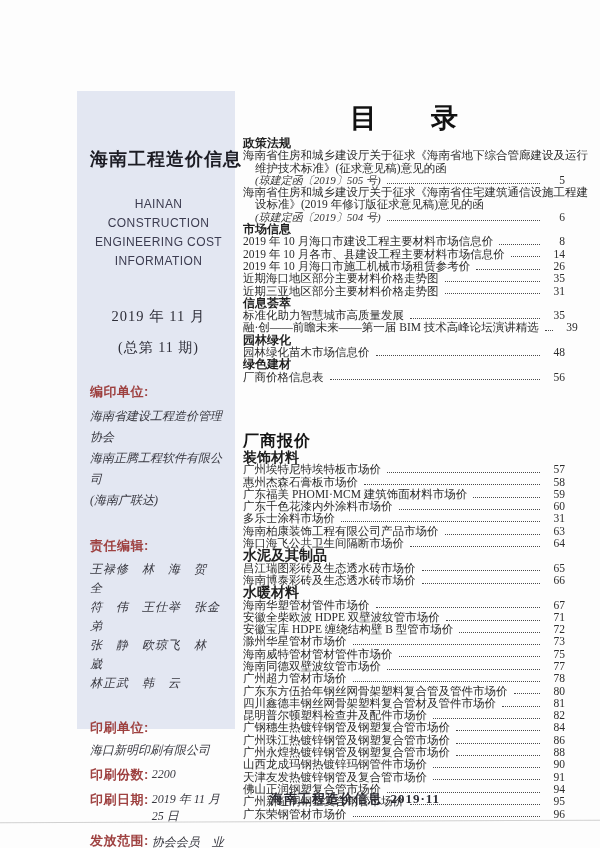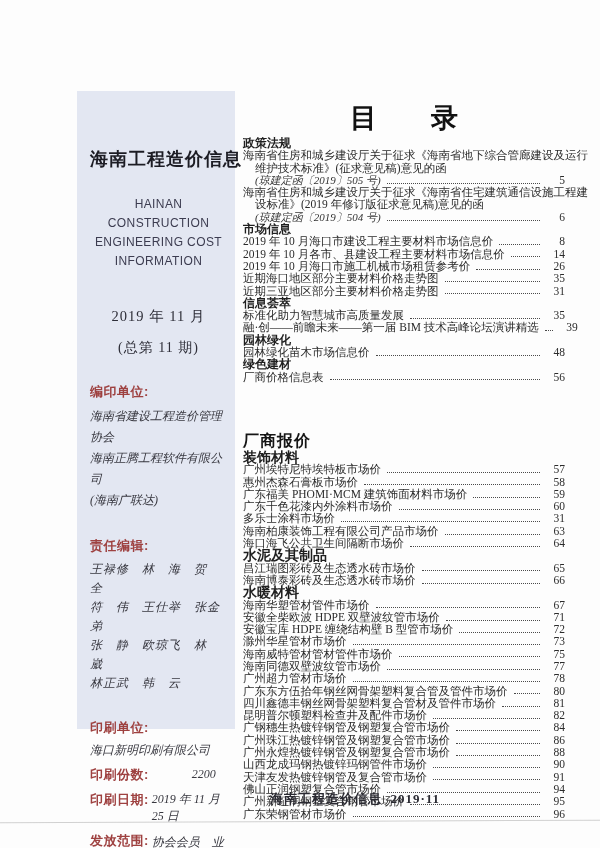--- a/index.html
+++ b/index.html
@@ -46,21 +46,21 @@
   }
   .sb-block{margin-top:26px;}
   .sb-block .lbl{margin-bottom:5px;}
   .kai{font-style:italic;font-size:12px;color:#37373f;}
   .kai div{line-height:21px;}
   .editors div{line-height:19px;letter-spacing:1px;}
   .sb-kv{display:flex;margin-top:7px;align-items:flex-start;}
   .sb-kv .lbl{flex:none;}
   .sb-kv .kai{margin-left:3px;line-height:17px;}
   .sb-kv .kai div{line-height:21px;}
-  .mt-lg{gap:40px;}
+  .mt-lg{}
 
   
   .toc{position:absolute;left:243px;top:101px;width:322px;}
   .toc-title{
     height:36px;line-height:34px;text-align:center;
     font-size:27px;font-weight:bold;color:#111;
     font-family:"Liberation Sans", sans-serif;
     white-space:pre;
   }
   .toc-rows{width:100%;}

